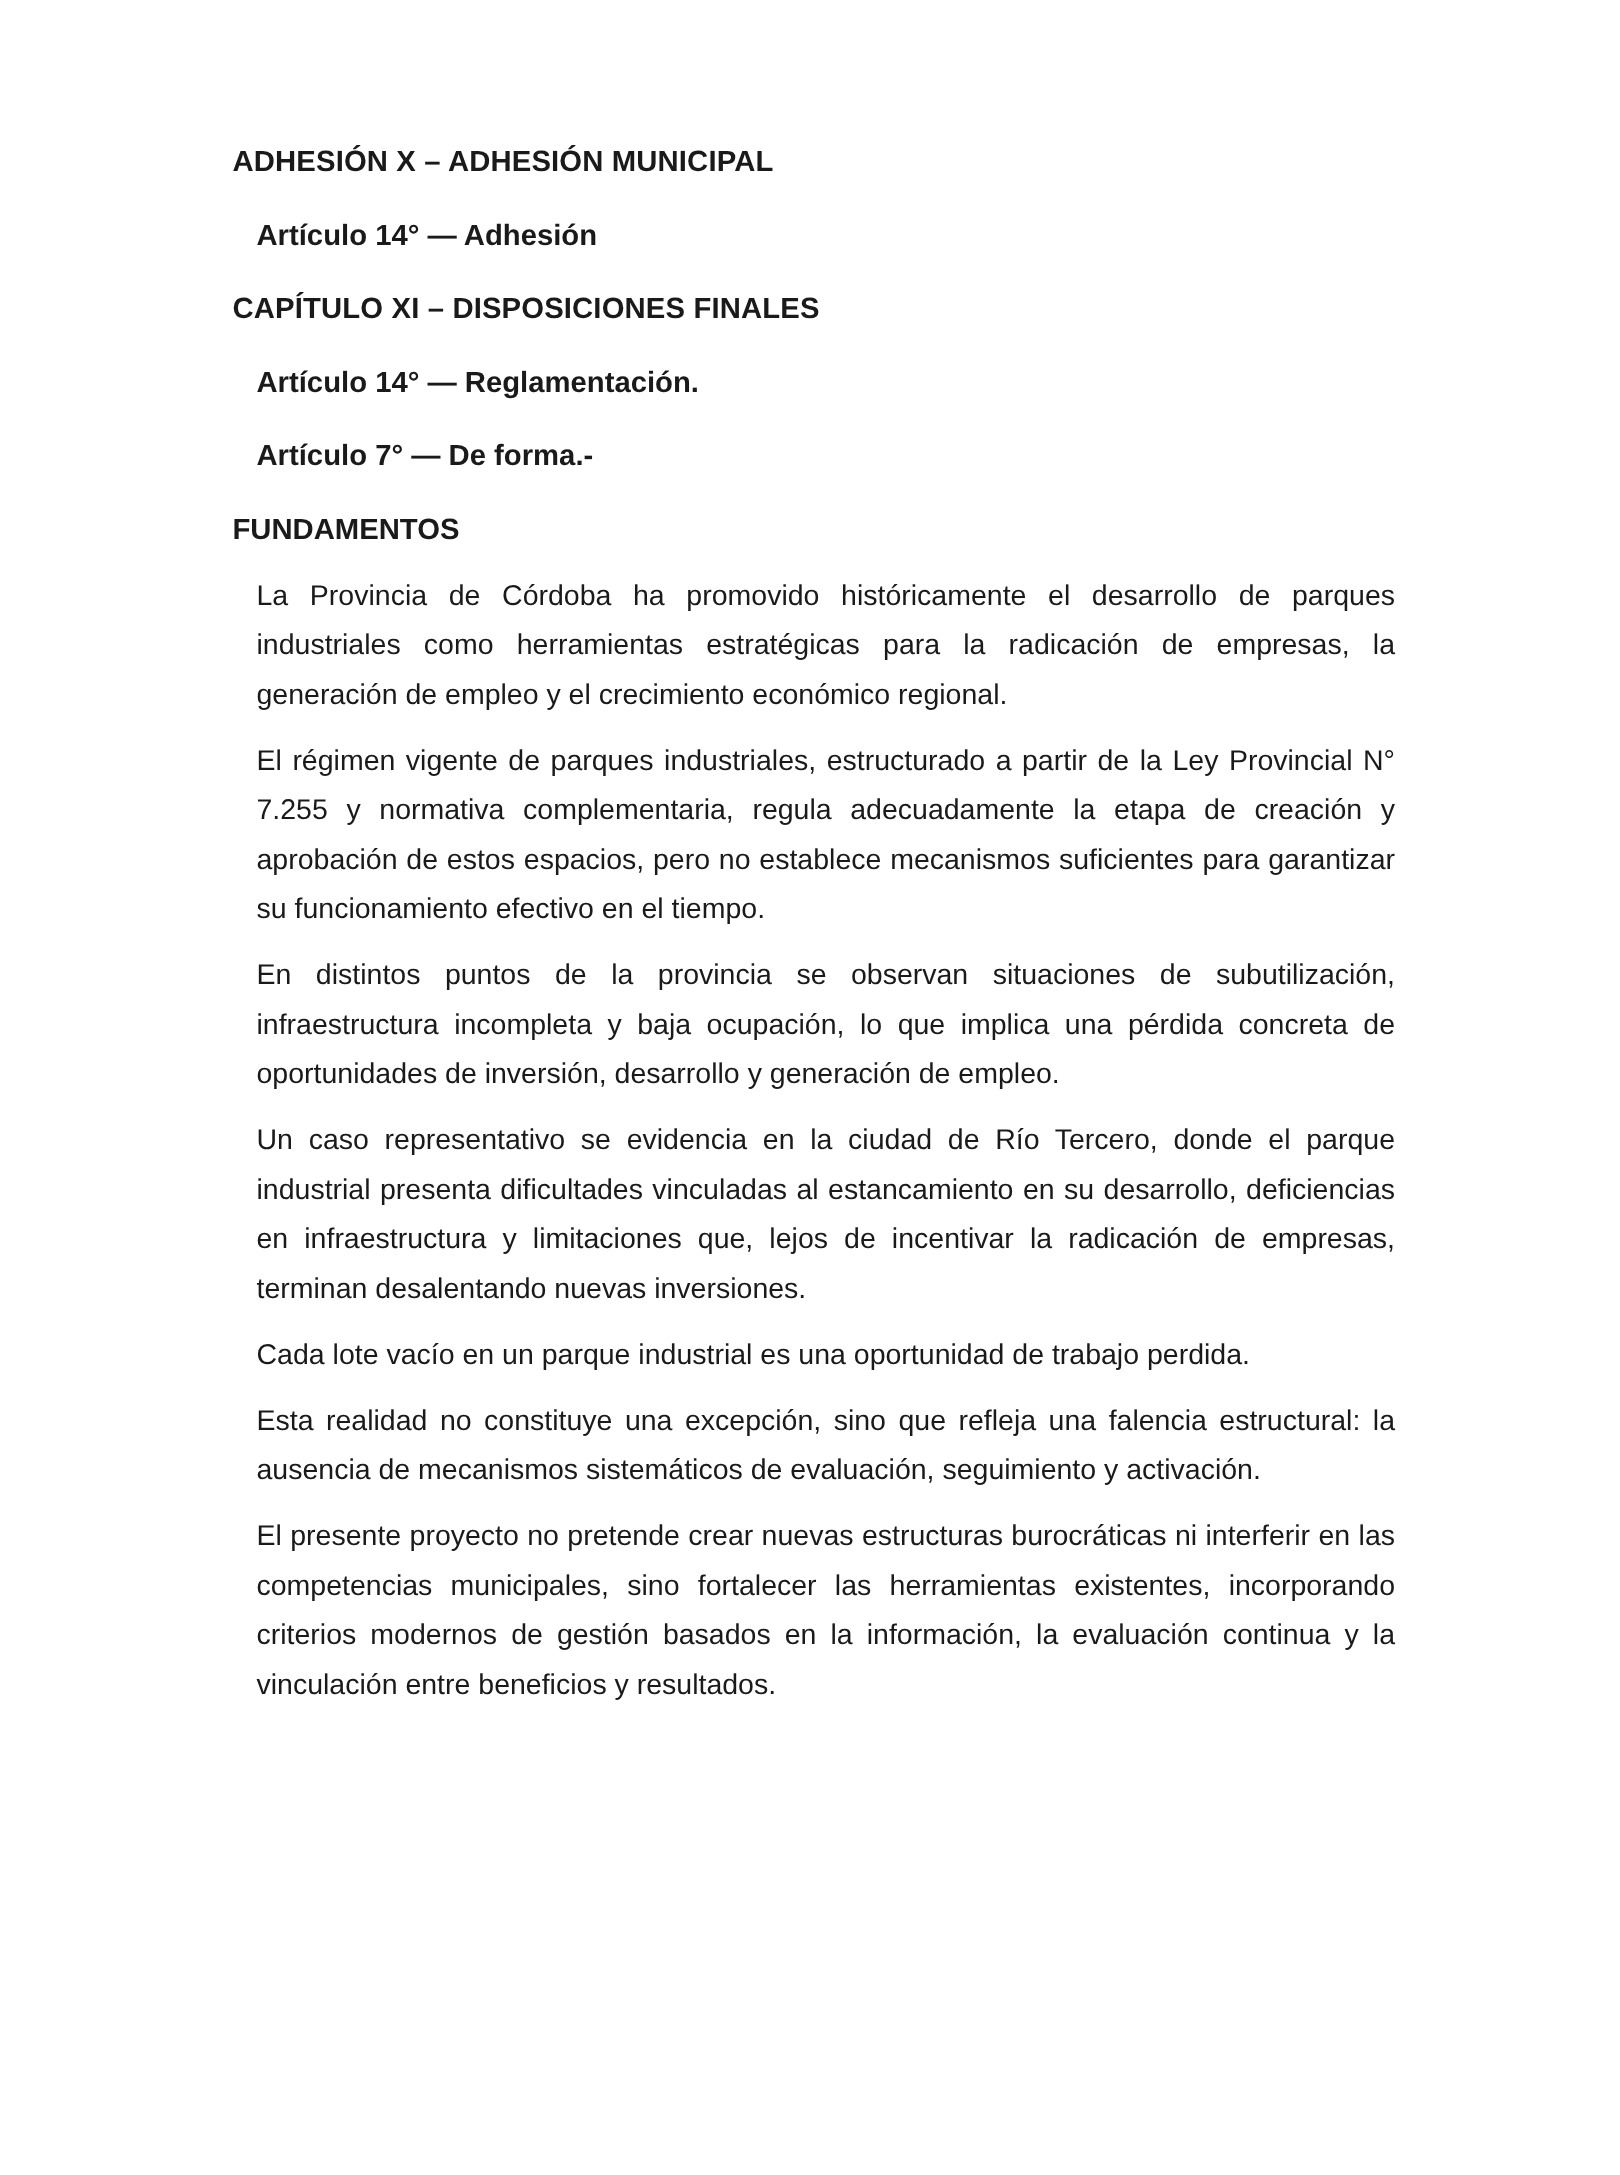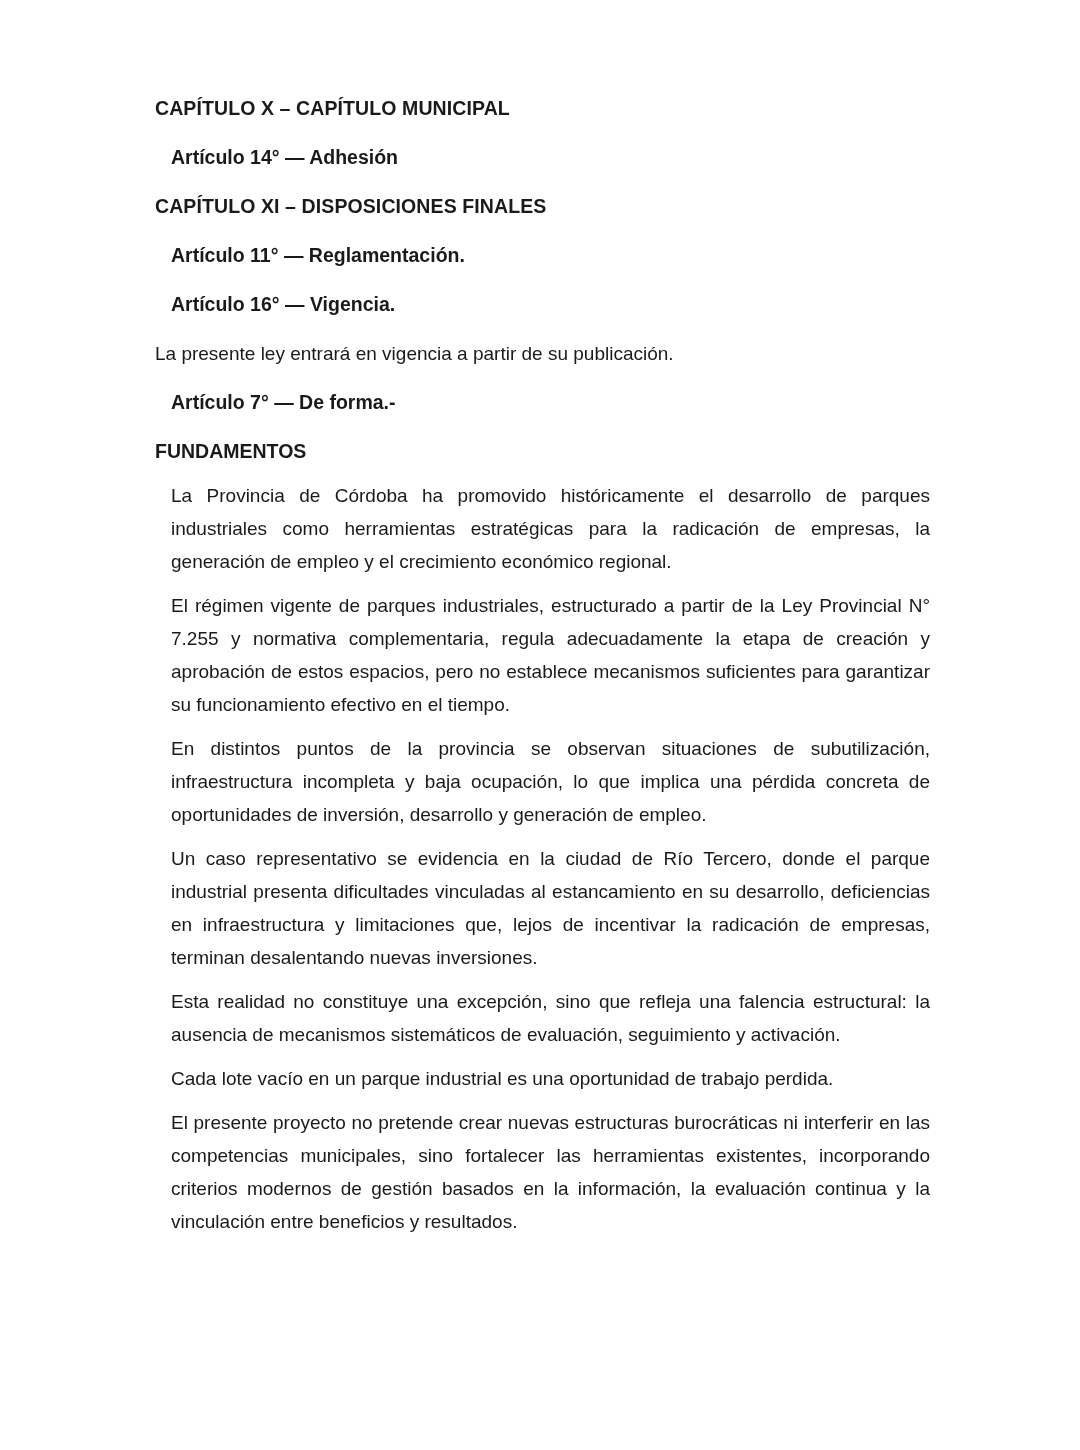--- a/index.html
+++ b/index.html
@@ -53,45 +53,41 @@
   .article-block .para {
     margin: 0;
   }
 </style>
 </head>
 <body>
 
 <div class="page">
   <div class="doc">
 
-    <h2 class="chapter-heading">CAPÍTULO X – CAPÍTULO MUNICIPAL</h2>
+    <h2 class="chapter-heading">ADHESIÓN X – ADHESIÓN MUNICIPAL</h2>
 
     <div class="article-block">
       <h3 class="article-heading">Artículo 14° — Adhesión</h3>
     </div>
 
     <h2 class="chapter-heading">CAPÍTULO XI – DISPOSICIONES FINALES</h2>
 
     <div class="article-block">
-      <h3 class="article-heading">Artículo 11° — Reglamentación.</h3>
+      <h3 class="article-heading">Artículo 14° — Reglamentación.</h3>
     </div>
 
-    <div class="article-block">
-      <h3 class="article-heading">Artículo 16° — Vigencia.</h3>
-      <p class="para">La presente ley entrará en vigencia a partir de su publicación.</p>
-    </div>
 
     <div class="article-block">
       <h3 class="article-heading">Artículo 7° — De forma.-</h3>
     </div>
 
     <h2 class="section-title">FUNDAMENTOS</h2>
 
     <p class="para">La Provincia de Córdoba ha promovido históricamente el desarrollo de parques industriales como herramientas estratégicas para la radicación de empresas, la generación de empleo y el crecimiento económico regional.</p>
     <p class="para">El régimen vigente de parques industriales, estructurado a partir de la Ley Provincial N° 7.255 y normativa complementaria, regula adecuadamente la etapa de creación y aprobación de estos espacios, pero no establece mecanismos suficientes para garantizar su funcionamiento efectivo en el tiempo.</p>
     <p class="para">En distintos puntos de la provincia se observan situaciones de subutilización, infraestructura incompleta y baja ocupación, lo que implica una pérdida concreta de oportunidades de inversión, desarrollo y generación de empleo.</p>
     <p class="para">Un caso representativo se evidencia en la ciudad de Río Tercero, donde el parque industrial presenta dificultades vinculadas al estancamiento en su desarrollo, deficiencias en infraestructura y limitaciones que, lejos de incentivar la radicación de empresas, terminan desalentando nuevas inversiones.</p>
+    <p class="para">Cada lote vacío en un parque industrial es una oportunidad de trabajo perdida.</p>
     <p class="para">Esta realidad no constituye una excepción, sino que refleja una falencia estructural: la ausencia de mecanismos sistemáticos de evaluación, seguimiento y activación.</p>
-    <p class="para">Cada lote vacío en un parque industrial es una oportunidad de trabajo perdida.</p>
     <p class="para">El presente proyecto no pretende crear nuevas estructuras burocráticas ni interferir en las competencias municipales, sino fortalecer las herramientas existentes, incorporando criterios modernos de gestión basados en la información, la evaluación continua y la vinculación entre beneficios y resultados.</p>
 
   </div>
 </div>
 
 </body></html>

